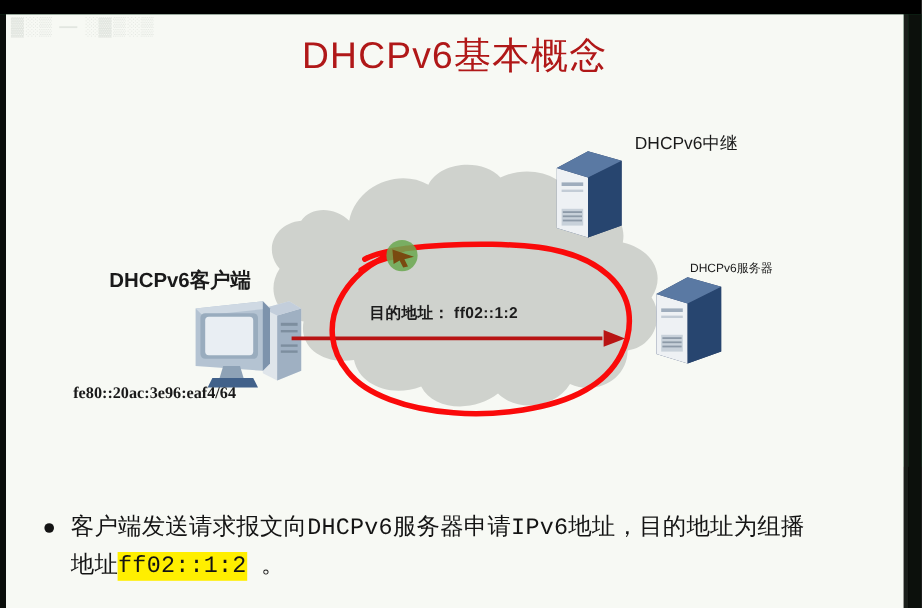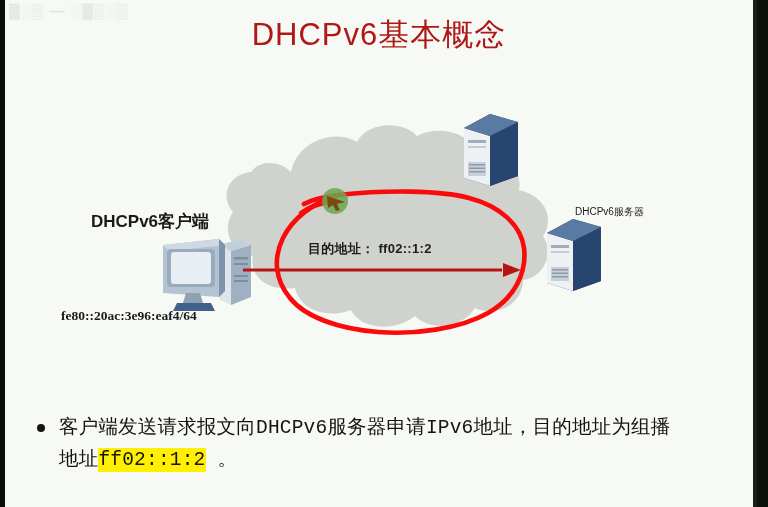--- a/index.html
+++ b/index.html
@@ -12,20 +12,21 @@
     height: 507px;
     overflow: hidden;
     font-family: "Liberation Sans", "DejaVu Sans", sans-serif;
   }
 
   #screen {
     position: relative;
     width: 768px;
     height: 377px;
     background: #14532d;
+    margin-top: 12px;
   }
 
   
   .bar-left {
     position: absolute;
     left: 0; top: 0;
     width: 5px; height: 507px;
     background: #0a0d0a;
   }
   .bar-right {
@@ -259,20 +260,21 @@
                  M333,125 C318,127 306,130 299,134" fill="none" stroke="#fa0a0a" stroke-width="4.6" stroke-linecap="round" stroke-linejoin="round"></path>
 
         <path d="M329,131 C316,133 304,137 296,143" fill="none" stroke="#fa0a0a" stroke-width="4.6" stroke-linecap="round"></path>
 
         <circle cx="330" cy="131" r="13" fill="#6aa84f" opacity="0.85"></circle>
         <g>
           <path d="M322,126 L340,132 L332,134 L335,140 L331,141 L328,135 L323,138 Z" fill="#7a4a10"></path>
         </g>
       </svg>
 
+      <div class="lbl lbl-relay">DHCPv6中继</div>
       <div class="lbl lbl-server">DHCPv6服务器</div>
       <div class="lbl lbl-client">DHCPv6客户端</div>
       <div class="lbl lbl-addr">fe80::20ac:3e96:eaf4/64</div>
       <div class="lbl-dest">目的地址：  ff02::1:2</div>
 
     </div>
 
     <div class="bullet-block">
       <div class="bullet-line line1">
         <span class="bullet-dot"></span>

